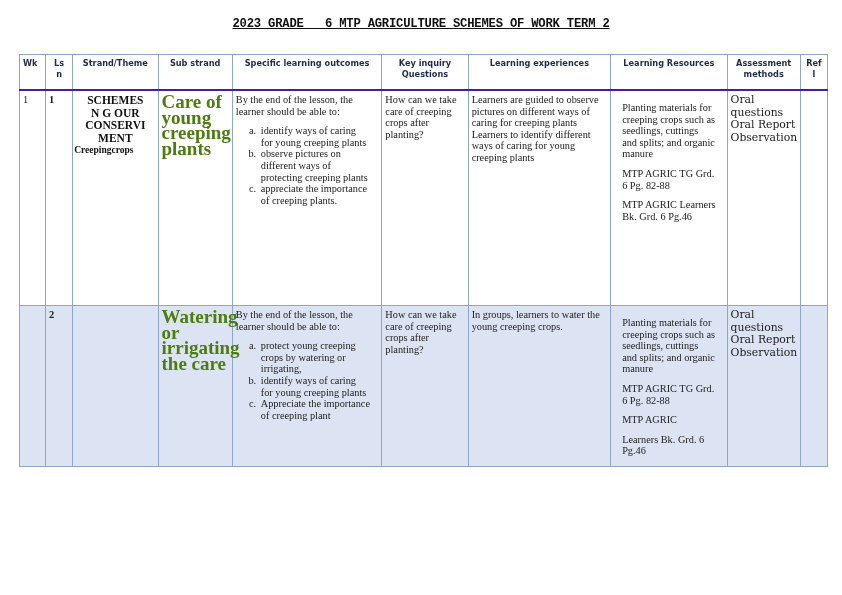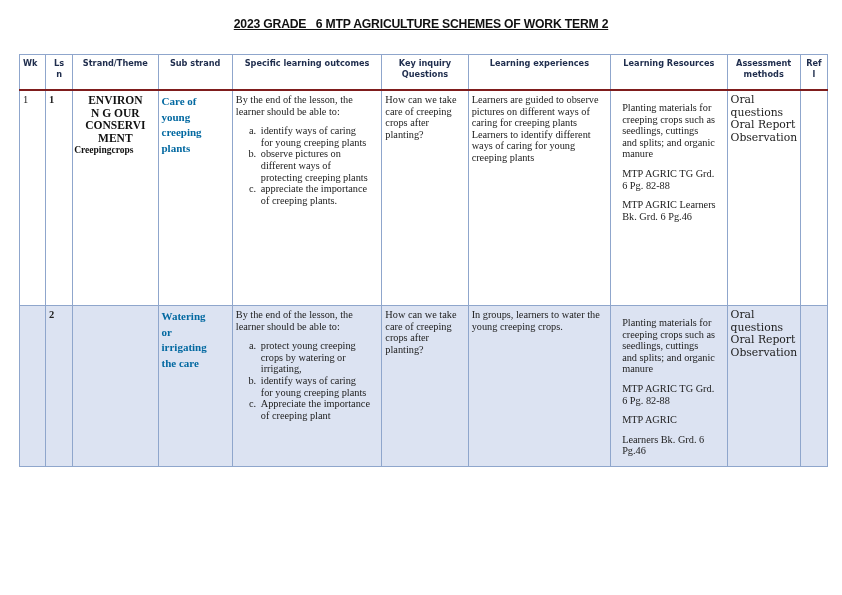--- a/index.html
+++ b/index.html
@@ -1,44 +1,44 @@
 <!DOCTYPE html>
 <html><head>
   <meta charset="utf-8">
   <style>
     html, body { margin: 0; padding: 0; background: #ffffff; }
     body { width: 842px; height: 595px; position: relative; overflow: hidden; }
     .title {
       position: absolute; top: 17px; left: 0; width: 842px; text-align: center;
-      font-family: Liberation Sans, sans-serif; font-weight: bold; font-size: 12.2px;
+      font-family: Liberation Mono, monospace; font-weight: bold; font-size: 12.2px;
       text-decoration: underline; color: #111; letter-spacing: -0.2px; white-space: pre;
     }
     table.sow {
       position: absolute; top: 54px; left: 19px; width: 809px;
       border-collapse: collapse; table-layout: fixed;
     }
     table.sow th, table.sow td {
       border: 1px solid #8fa6cc; vertical-align: top;
       padding: 1px 3px;
     }
     table.sow th {
       font-family: "DejaVu Sans", sans-serif; font-weight: bold; font-size: 8.2px;
       color: #1f2d4d; text-align: center; height: 30px; padding-top: 3px; line-height: 11px;
     }
-    table.sow thead tr { border-bottom: 2px solid #7f1d1d; }
+    table.sow thead tr { border-bottom: 2px solid #4c1d95; }
     table.sow th.wk { text-align: left; }
     td { font-family: "Liberation Serif", serif; font-size: 10.3px; color: #222; line-height: 11.6px; }
     tr.row1 td { height: 210px; padding-top: 3px; }
     tr.row2 { background: #dce3f2; }
     tr.row2 td { height: 145px; padding-top: 3px; }
     .num { font-size: 10.5px; text-align: left; }
     .numb { font-weight: bold; }
     .theme { font-weight: bold; font-size: 11.5px; text-align: center; line-height: 12.5px; color: #111; }
     .theme-sub { font-weight: bold; font-size: 9.5px; text-align: left; display: block; margin-left: -2px; }
-    .sub { font-weight: bold; font-size: 11px; line-height: 15.5px; color: #0369a1; }
+    .sub { font-weight: bold; font-size: 19px; line-height: 15.5px; color: #4d7c0f; }
     ol.outcomes { margin: 8px; padding-left: 15px; list-style-type: lower-alpha; }
     ol.outcomes li { padding-left: 2px; }
     .assess { font-family: "DejaVu Serif", serif; font-size: 10.8px; line-height: 12.5px; color: #222; margin-top: 20px; }
     .res p { margin: 8px; }
     .res p.gap { margin-top: 8px; }
     .res p.gap2 { margin-top: 4px; }
   </style>
 </head>
 <body>
 
@@ -70,21 +70,21 @@
       <th><span>Assessment</span><br><span>methods</span></th>
       <th><span>Ref</span><br><span>l</span></th>
     </tr>
   </thead>
   <tbody>
 
     <tr class="row1">
       <td class="num">1</td>
       <td class="num numb">1</td>
       <td class="theme">
-        <span>ENVIRON</span><br>
+        <span>SCHEMES</span><br>
         <span>N G OUR</span><br>
         <span>CONSERVI</span><br>
         <span>MENT</span>
         <span class="theme-sub">Creepingcrops</span>
       </td>
       <td class="sub">
         <span>Care of</span><br>
         <span>young</span><br>
         <span>creeping</span><br>
         <span>plants</span>

